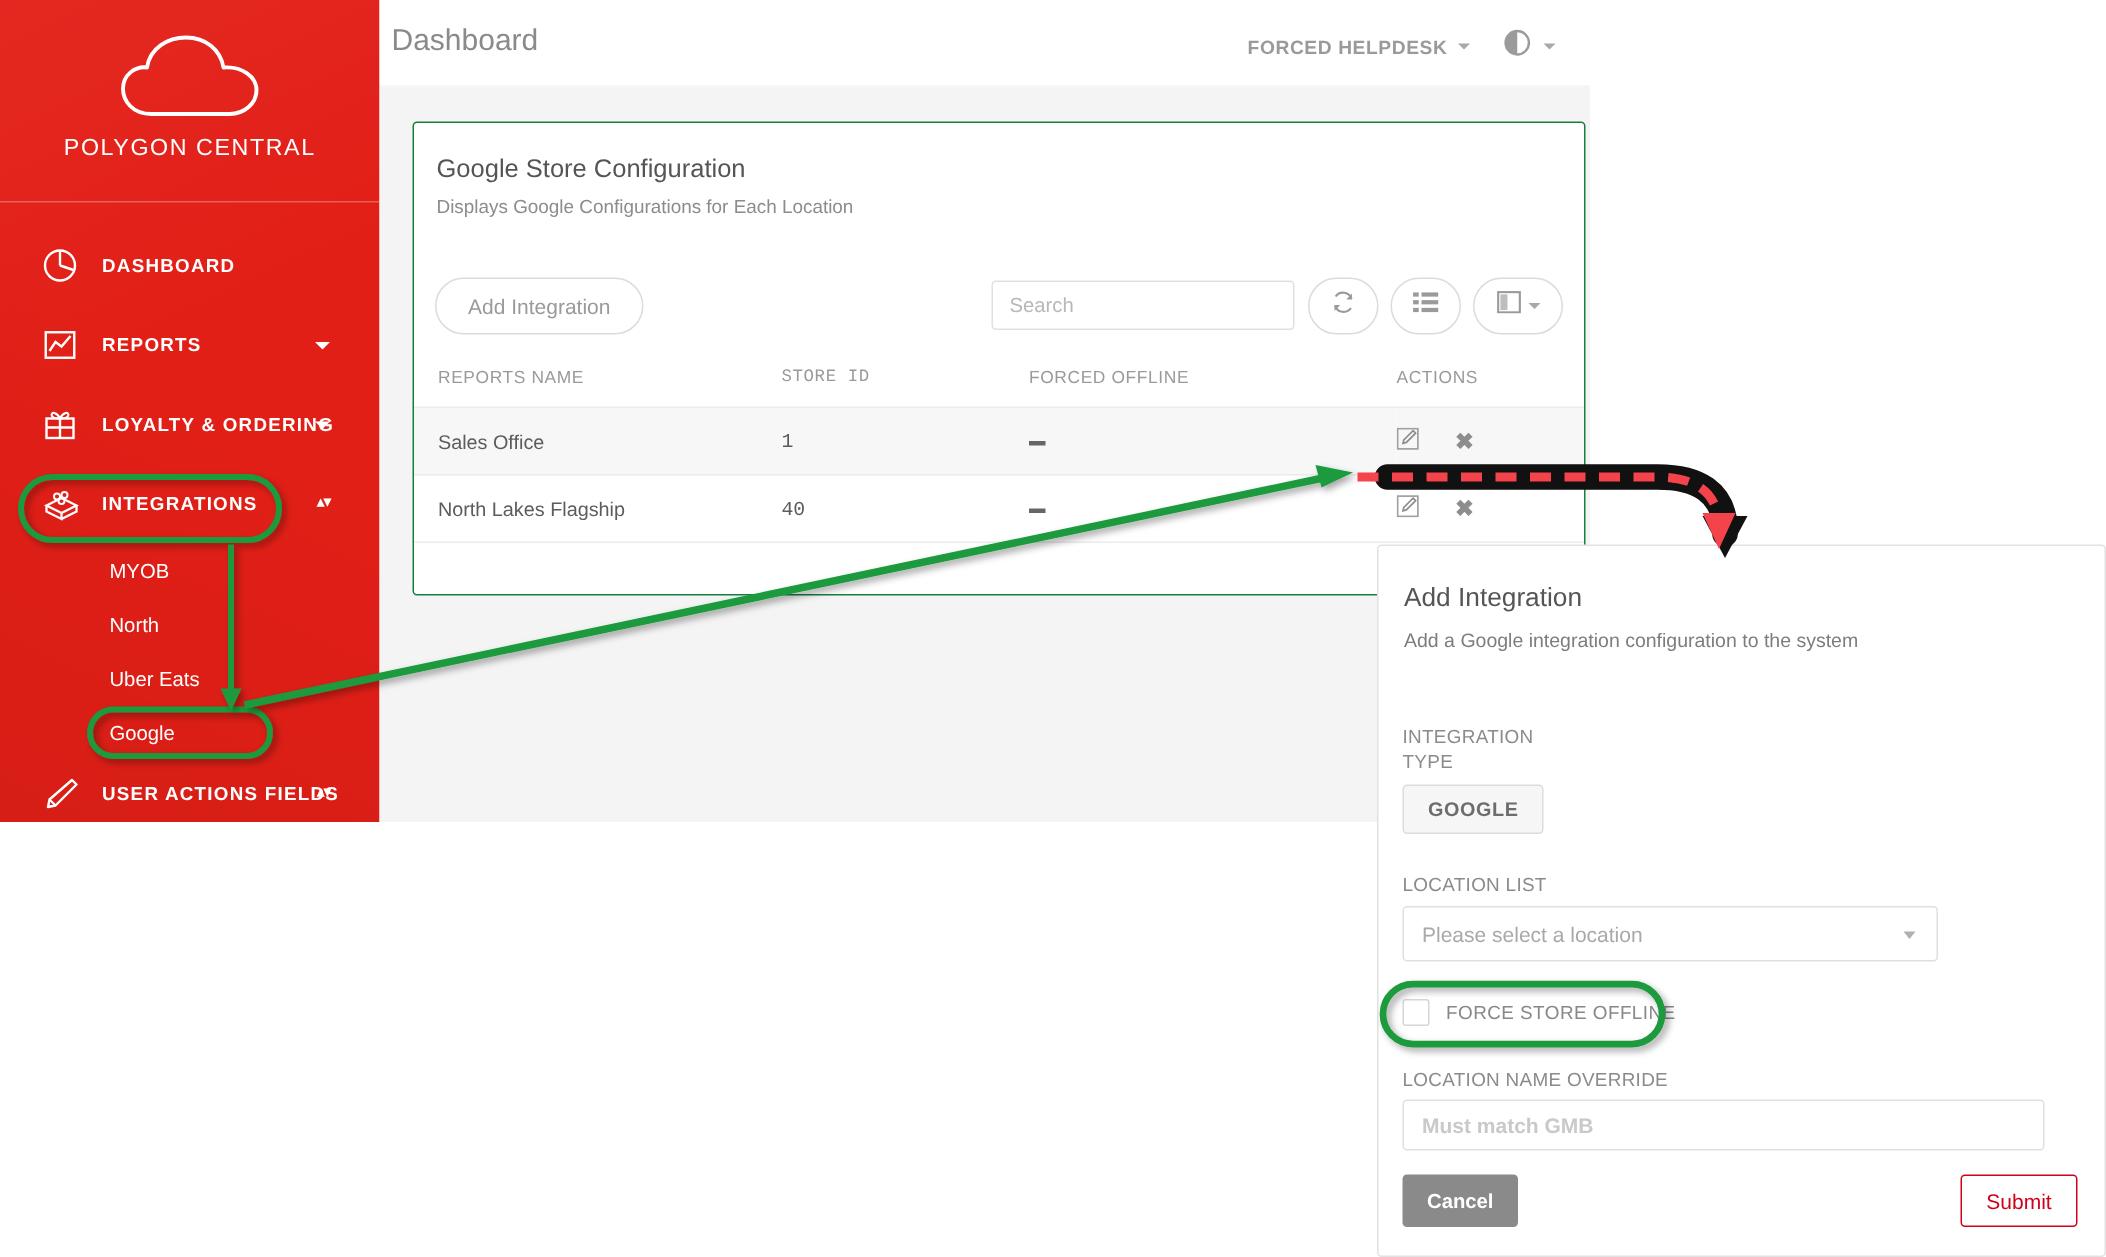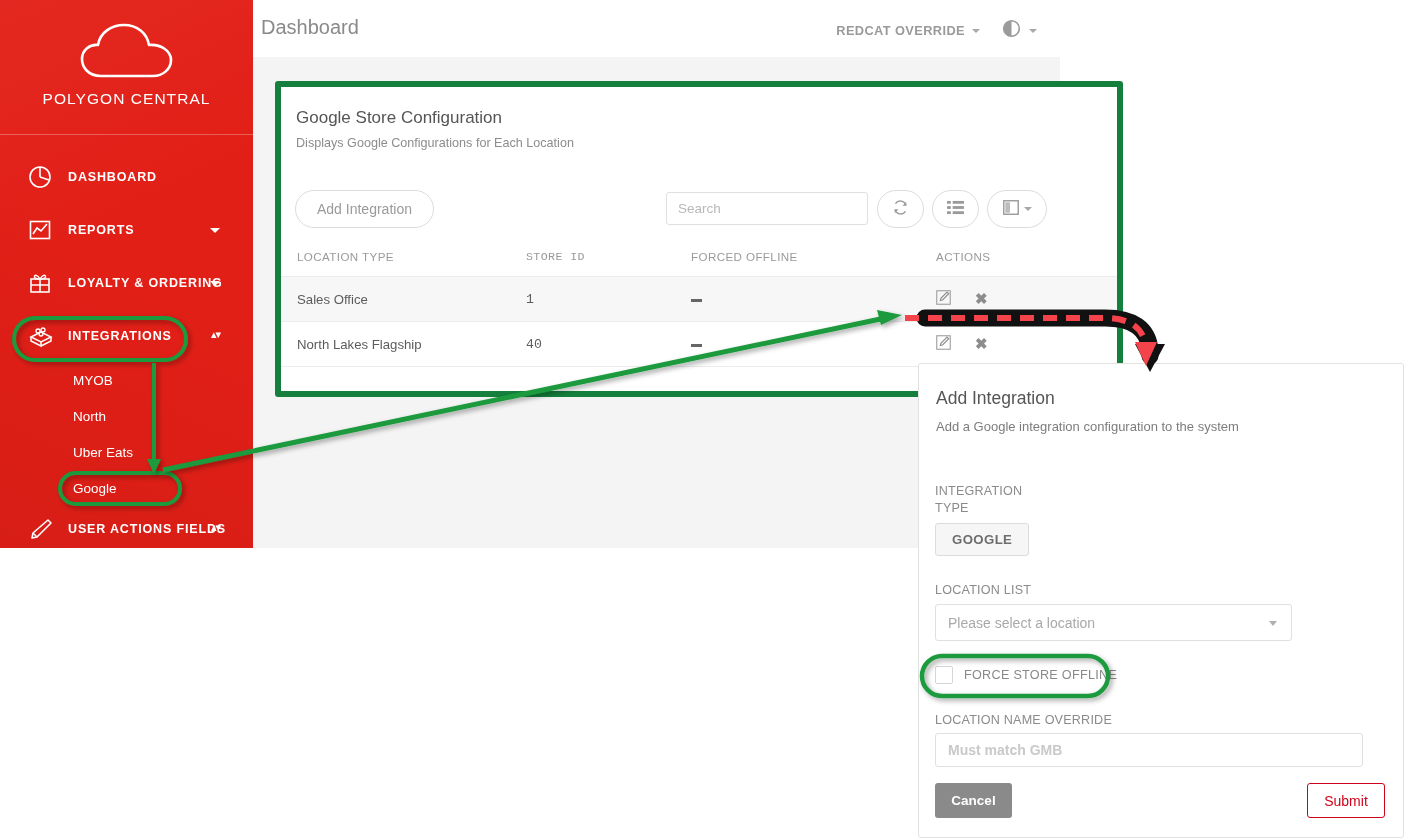--- a/index.html
+++ b/index.html
@@ -51,22 +51,22 @@
   .topbar { position:absolute; left:253px; top:0; right:0; height:57px; background:#fff; }
   .page-title { position:absolute; left:8px; top:16px; font-size:20px; color:#8a8a8a; font-weight:400; }
   .topbar-right { position:absolute; right:367px; top:19px; display:flex; align-items:center; gap:22px; }
   .user-menu { display:flex; align-items:center; gap:7px; color:#9a9a9a; font-size:12.8px; font-weight:700; letter-spacing:0.4px; cursor:pointer;}
   .tiny-caret { width:0;height:0;border-left:4px solid transparent;border-right:4px solid transparent;border-top:4px solid #a8a8a8; }
   .theme-menu { display:flex; align-items:center; gap:8px; cursor:pointer; }
 
   
   .content-bg { position:absolute; left:253px; top:57px; width:807px; height:491px; background:#f4f4f4; }
   .card {
-    position:absolute; left:275px; top:81px; width:848px; height:316px;
-    background:#fff; border:6px solid #15803d; border-radius:3px;
+    position:absolute; left:275px; top:81px; width:782px; height:316px;
+    background:#fff; border:1px solid #15803d; border-radius:3px;
   }
   .card-title { position:absolute; left:15px; top:21px; font-size:17px; color:#555; font-weight:400; }
   .card-sub { position:absolute; left:15px; top:49px; font-size:12.6px; color:#8c8c8c; }
 
   .toolbar { position:absolute; left:14px; top:103px; right:14px; height:40px; }
   .btn-outline {
     position:absolute; left:0; top:0; height:38px; padding:0 21px;
     border:1px solid #dcdcdc; border-radius:20px; background:#fff;
     color:#9a9a9a; font-size:14px; cursor:pointer;
     font-family:"Liberation Sans", sans-serif;
@@ -240,21 +240,21 @@
         <span class="nav-caret dbl">▴▾</span>
       </div>
 
     </div>
   </div>
 
   <div class="topbar">
     <div class="page-title">Dashboard</div>
     <div class="topbar-right">
       <div class="user-menu">
-        <span>REDCAT OVERRIDE</span>
+        <span>FORCED HELPDESK</span>
         <i class="tiny-caret"></i>
       </div>
       <div class="theme-menu">
         <span>
           <svg width="19" height="19" viewBox="0 0 20 20">
             <circle cx="10" cy="10" r="8.2" fill="none" stroke="#9b9b9b" stroke-width="1.7"></circle>
             <path d="M10 1.8 A8.2 8.2 0 0 0 10 18.2 Z" fill="#9b9b9b"></path>
           </svg>
         </span>
         <i class="tiny-caret"></i>
@@ -304,21 +304,21 @@
             <rect x="2.4" y="2.4" width="5" height="11.2" fill="#bdbdbd"></rect>
           </svg>
         </span>
         <i class="tiny-caret"></i>
       </div>
     </div>
 
     <table class="grid">
       <thead>
         <tr>
-          <th class="c-name" style="padding-left:34px;">LOCATION TYPE</th>
+          <th class="c-name" style="padding-left:34px;">REPORTS NAME</th>
           <th class="c-id">STORE ID</th>
           <th class="c-off">FORCED OFFLINE</th>
           <th>ACTIONS</th>
         </tr>
       </thead>
       <tbody>
         <tr class="alt">
           <td class="c-name">Sales Office</td>
           <td class="c-id">1</td>
           <td class="c-off"><i class="dash-mark"></i></td>

